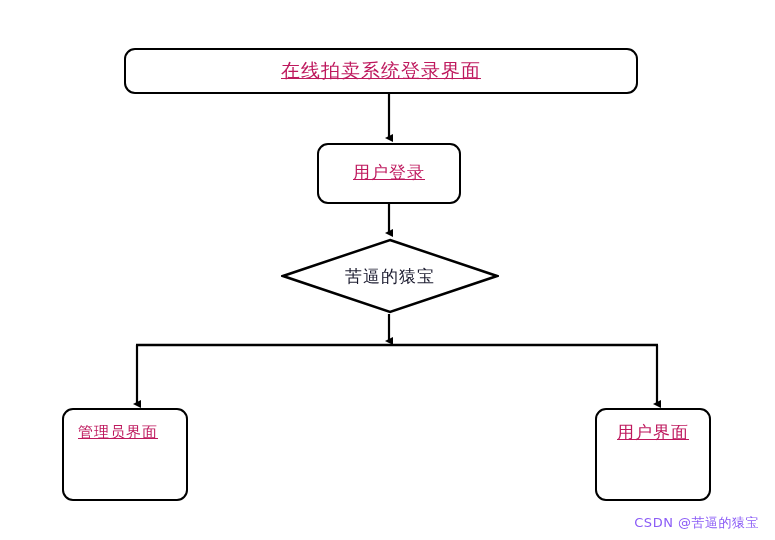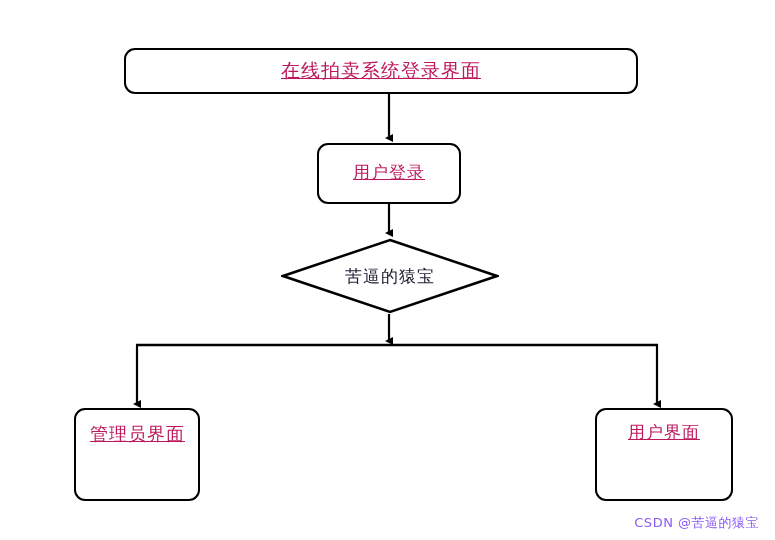--- a/index.html
+++ b/index.html
@@ -46,37 +46,37 @@
   #node-login {
     left: 317px;
     top: 143px;
     width: 144px;
     height: 61px;
     font-size: 17px;
   }
 
   
   #node-admin {
-    left: 74px;
+    left: 62px;
     top: 408px;
     width: 126px;
     height: 93px;
-    font-size: 18px;
+    font-size: 15px;
     justify-content: flex-start;
     align-items: flex-start;
     padding: 12px 0 0 14px;
     text-align: left;
   }
   #node-admin .txt { display: block; max-width: 96px; }
 
   
   #node-user {
     left: 595px;
     top: 408px;
-    width: 138px;
+    width: 116px;
     height: 93px;
     font-size: 17px;
     align-items: flex-start;
     padding-top: 12px;
   }
 
   
   #node-decision {
     position: absolute;
     left: 281px;

